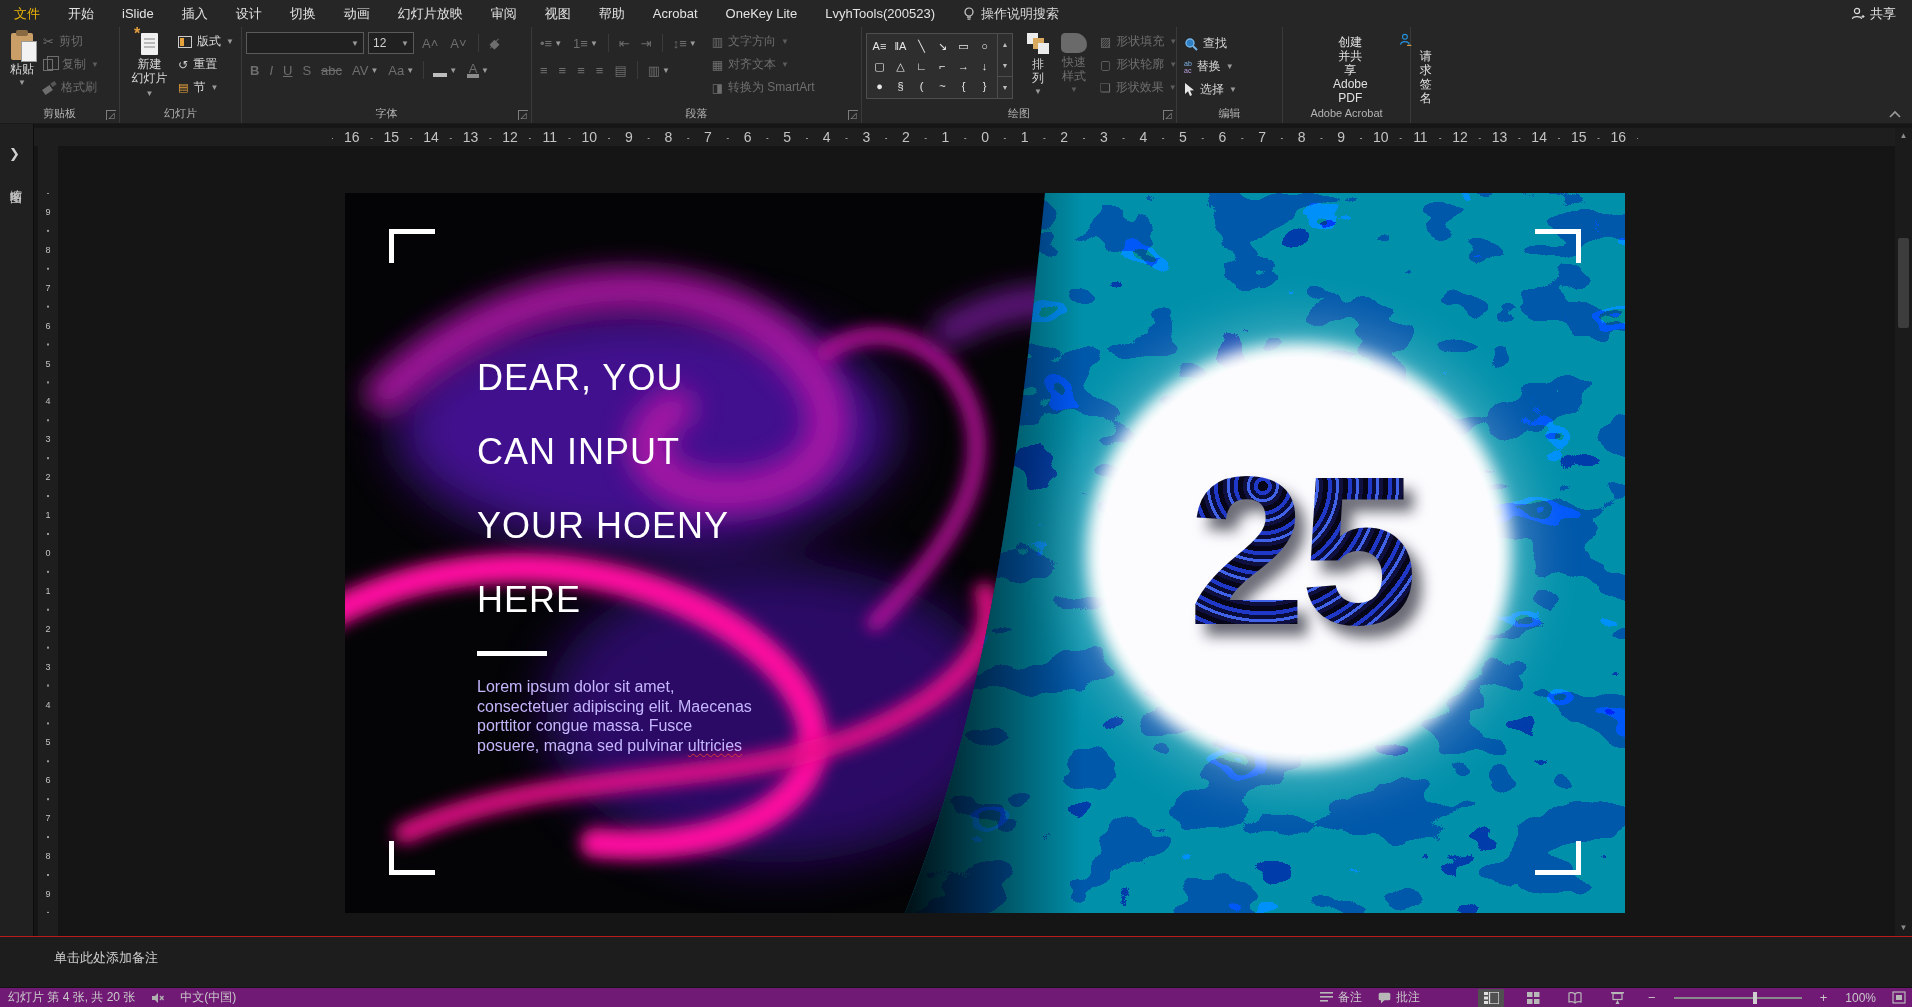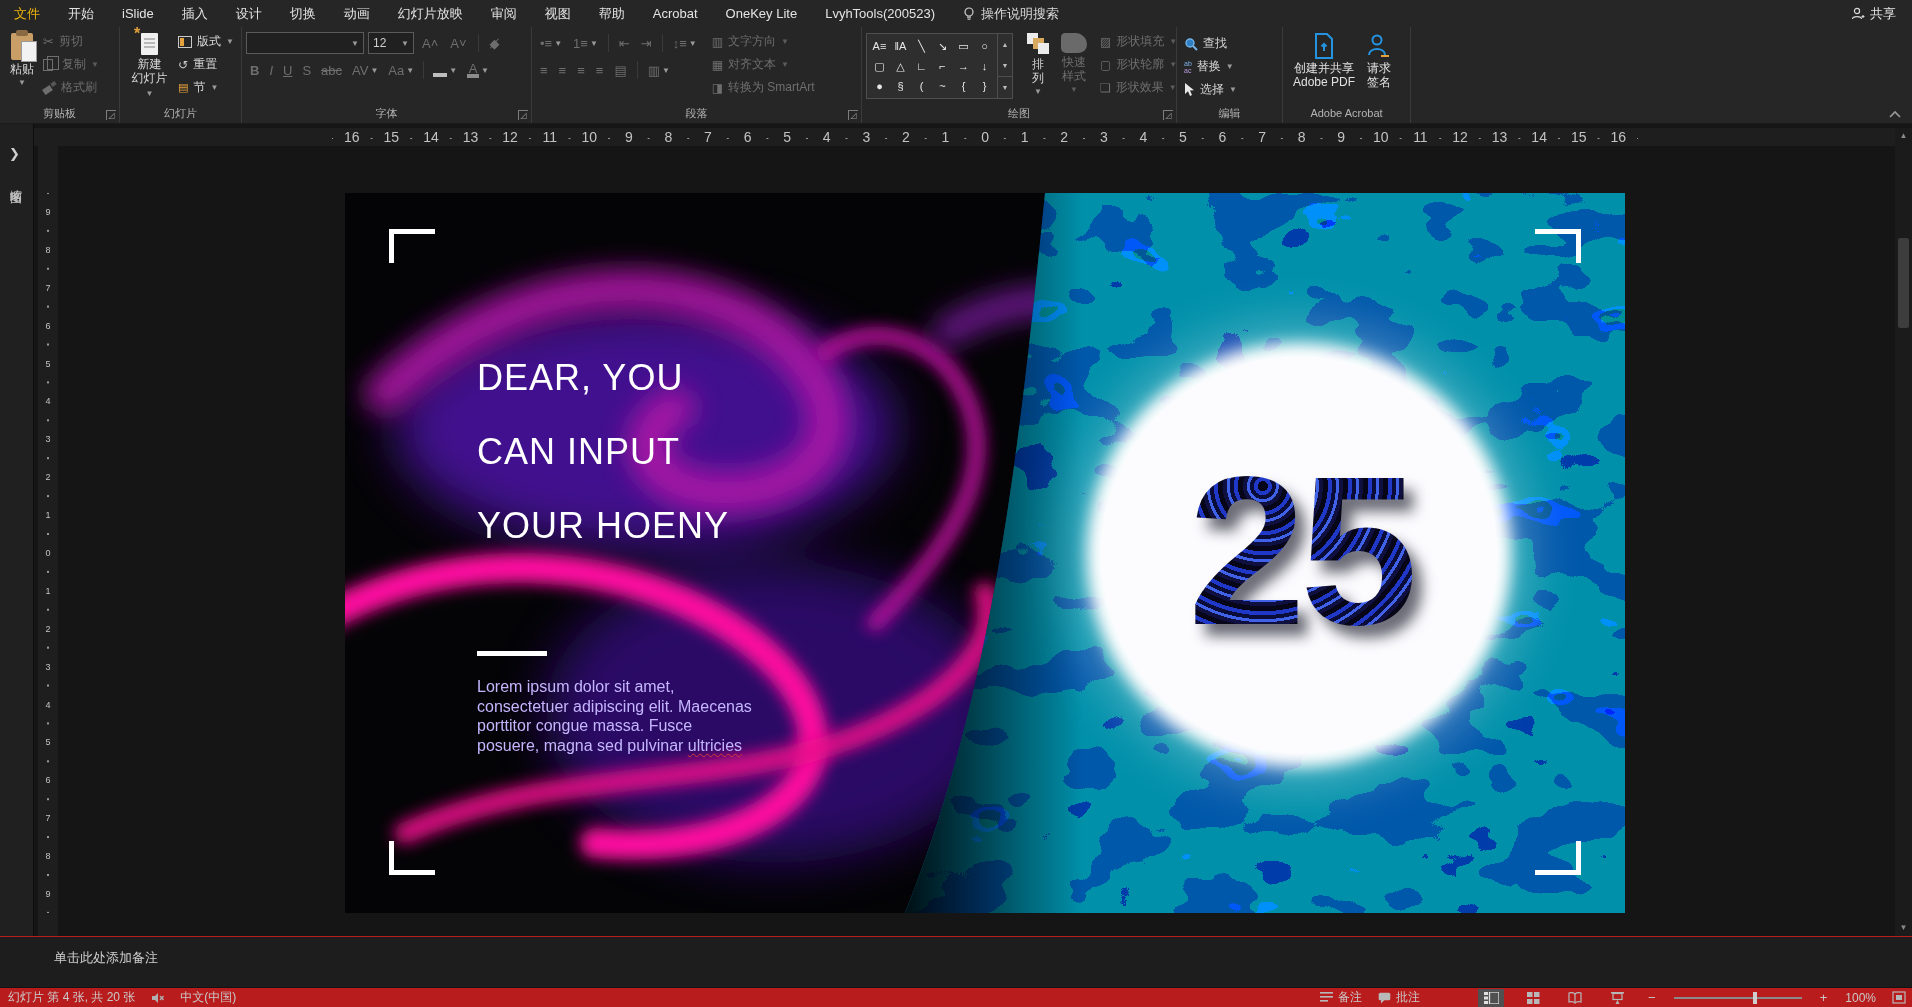--- a/index.html
+++ b/index.html
@@ -72,21 +72,21 @@
   .icon-arrange i:nth-child(3) { left:11px; top:10px; }
   .icon-qstyle { width:26px; height:20px; background:#6a6a6a; border-radius:5px 14px 10px 6px; }
 
   
   .icon-find { width:14px; height:14px; }
   .icon-select { width:11px; height:13px; }
   .icon-replace { display:flex; flex-direction:column; font-size:7px; line-height:7px; }
   .icon-replace .r1 { color:#7fb2e8; } .icon-replace .r2 { color:#b9a0e0; }
 
   
-  .acro-cap { line-height:14px; text-align:center; font-size:12px; color:#e0e0e0; }
+  .acro-cap { line-height:14px; text-align:center; font-size:12px; color:#e0e0e0;margin-left:40px; }
 
   .ribbon-collapse { position:absolute; right:10px; bottom:4px; width:14px; height:10px; }
 
   
   .left-rail { position:absolute; left:0; top:124px; width:34px; bottom:71px; background:#202020; border-right:1px solid #0d0d0d; color:#c9c9c9; }
   .rail-chevron { position:absolute; left:9px; top:22px; font-size:13px; color:#cfcfcf; }
   .rail-label { position:absolute; left:7px; top:55px; writing-mode:vertical-rl; font-size:12px; letter-spacing:2px; color:#c3c3c3; }
 
   .hruler-band { position:absolute; left:34px; right:17px; top:128px; height:18px; background:#1e1e1e; }
   .hruler { position:absolute; left:298px; width:1306px; top:0; height:18px; display:flex;
@@ -119,21 +119,21 @@
   .slide-body .misspell { text-decoration:underline wavy #d23b3b 1px; text-underline-offset:2px; }
   .big-num { position:absolute; left:800px; top:205px; width:310px; height:315px; text-align:center;
     font-size:212px; line-height:305px; font-weight:800; letter-spacing:-6px; color:transparent;
     background:repeating-radial-gradient(circle at 38% 28%, #060618 0 5px, #2038c8 5px 9px, #0a0c3a 9px 13px, #3f62e8 13px 16px, #101040 16px 20px);
     -webkit-background-clip:text; background-clip:text;
     filter:drop-shadow(10px 12px 7px rgba(8,8,25,0.6)); }
 
   
   .notes { position:absolute; left:0; right:0; bottom:20px; height:51px; background:#1d1d1d; border-top:1px solid #b91c1c; }
   .notes .ph { position:absolute; left:54px; top:12px; font-size:13px; color:#cfcfcf; }
-  .statusbar { position:absolute; left:0; right:0; bottom:0; height:20px; background:#b91c1c; border-top:1px solid #141414;
+  .statusbar { position:absolute; left:0; right:0; bottom:0; height:20px; background:#701a75; border-top:1px solid #141414;
     display:flex; align-items:center; font-size:12px; color:#c9c9c9; padding:0 6px 0 8px; gap:16px; }
   .statusbar .grow { flex:1; }
   .sb-item { display:flex; align-items:center; gap:5px; white-space:nowrap; }
   .view-btn { width:26px; height:18px; display:flex; align-items:center; justify-content:center; }
   .view-btn.active { background:#505050; }
   .zoom-track { position:relative; width:128px; height:2px; background:#8a8a8a; }
   .zoom-thumb { position:absolute; left:62%; top:-5px; width:4px; height:12px; background:#cfcfcf; }
   .zchar { font-size:13px; color:#c9c9c9; padding:0 2px; }
 </style>
 </head>
@@ -565,20 +565,21 @@
 
     <div class="bk tl"></div>
     <div class="bk tr"></div>
     <div class="bk bl"></div>
     <div class="bk br"></div>
 
     <div class="slide-title">
       <div>DEAR, YOU</div>
       <div>CAN INPUT</div>
       <div>YOUR HOENY</div>
+      <div>HERE</div>
     </div>
     <div class="title-bar"></div>
     <div class="slide-body"><span>Lorem ipsum dolor sit amet, consectetuer adipiscing elit. Maecenas porttitor congue massa. Fusce posuere, magna sed pulvinar </span><span class="misspell">ultricies</span></div>
     <div class="big-num">25</div>
   </div>
 </div>
 
 <div class="vscroll">
   <span class="arrow" style="top:0">▲</span>
   <span class="thumb"></span>

